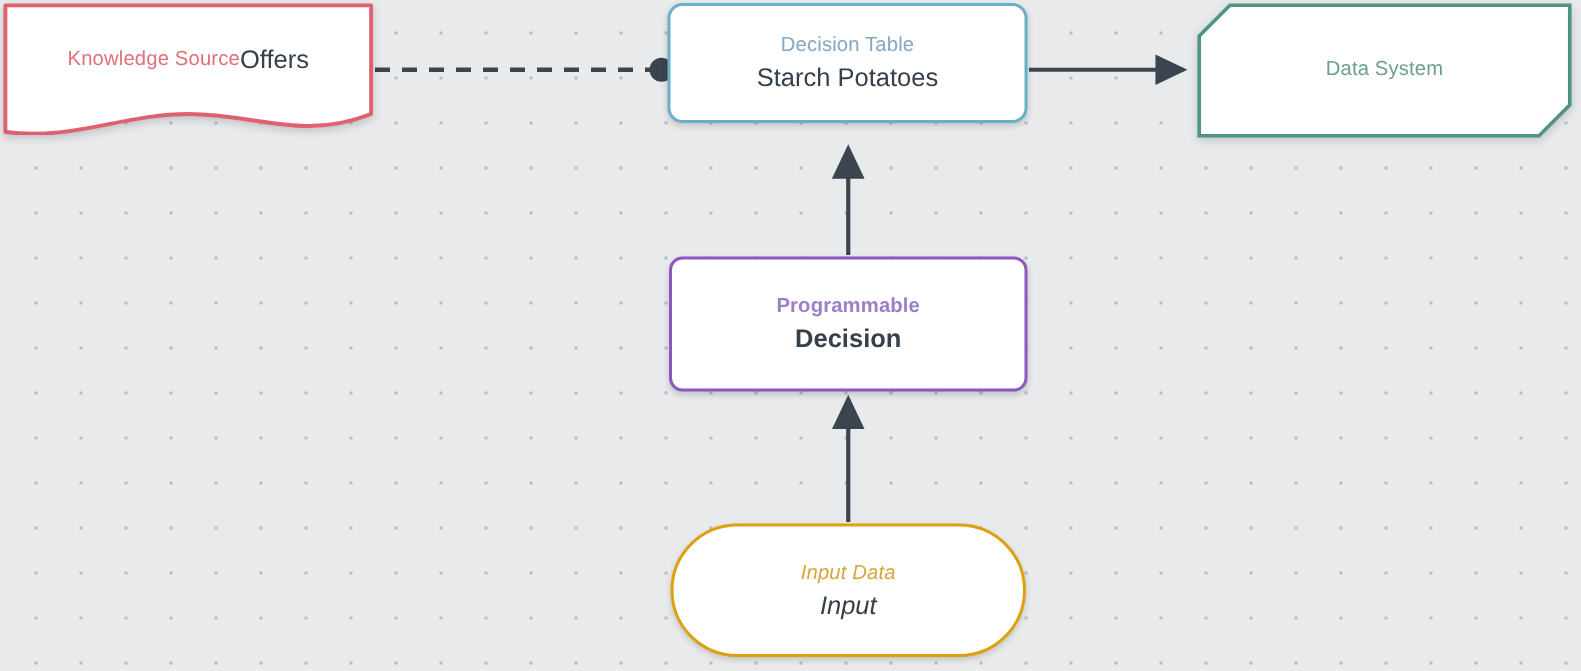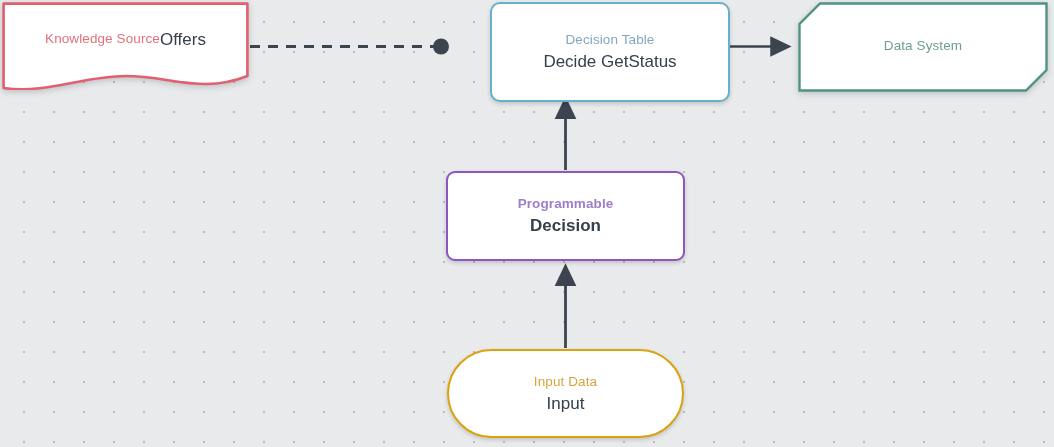--- a/index.html
+++ b/index.html
@@ -70,25 +70,24 @@
     z-index: 2;
     display: flex;
     flex-direction: row;
     align-items: center;
   }
   #node-knowledge-source .type { color: #e2707a; }
 
   
   #node-decision-table {
     left: 445px; top: 2px;
-    width: 240px; height: 100px;
+    width: 240px; height: 80px;
     border: 2px solid #67afcb;
     border-radius: 10px;
     box-shadow: 0 2px 4px rgba(0,0,0,0.17);
-    margin-left: 45px;
   }
   #node-decision-table .type { color: #83a6c4; }
 
   
   #node-data-system {
     left: 798px; top: 2px;
     width: 250px; height: 90px;
     background: transparent;
     filter: drop-shadow(0 2px 3px rgba(0,0,0,0.17));
   }
@@ -117,20 +116,21 @@
   }
   #node-programmable .type { color: #9b7fc9; }
 
   
   #node-input-data {
     left: 447px; top: 349px;
     width: 237px; height: 89px;
     border: 2.5px solid #dba20d;
     border-radius: 45px;
     box-shadow: 0 2px 4px rgba(0,0,0,0.17);
+    font-style: italic;
   }
   #node-input-data .type { color: #d9a53b; }
 </style>
 </head>
 <body>
 
 <div id="canvas">
 
   <svg id="edges" viewBox="0 0 1054 447" width="1054" height="447">
     <defs>
@@ -168,21 +168,21 @@
                C80,74 46,92 1.6,86 Z" fill="#ffffff" stroke="#e06070" stroke-width="2.6" stroke-linejoin="round"></path>
     </svg>
     <div class="labels">
       <div class="type">Knowledge Source</div>
       <div class="name">Offers</div>
     </div>
   </div>
 
   <div class="node" id="node-decision-table">
     <div class="type">Decision Table</div>
-    <div class="name">Decide GetStatus</div>
+    <div class="name">Starch Potatoes</div>
   </div>
 
   <div class="node" id="node-data-system">
     <svg class="ds-shape" viewBox="0 0 250 90" width="250" height="90" preserveAspectRatio="none">
       <path d="M22,1.5 L248.5,1.5 L248.5,68 L228,88.5 L1.5,88.5 L1.5,22 Z" fill="#ffffff" stroke="#4f9383" stroke-width="2.4" stroke-linejoin="miter"></path>
     </svg>
     <div class="labels">
       <div class="type">Data System</div>
     </div>
   </div>

